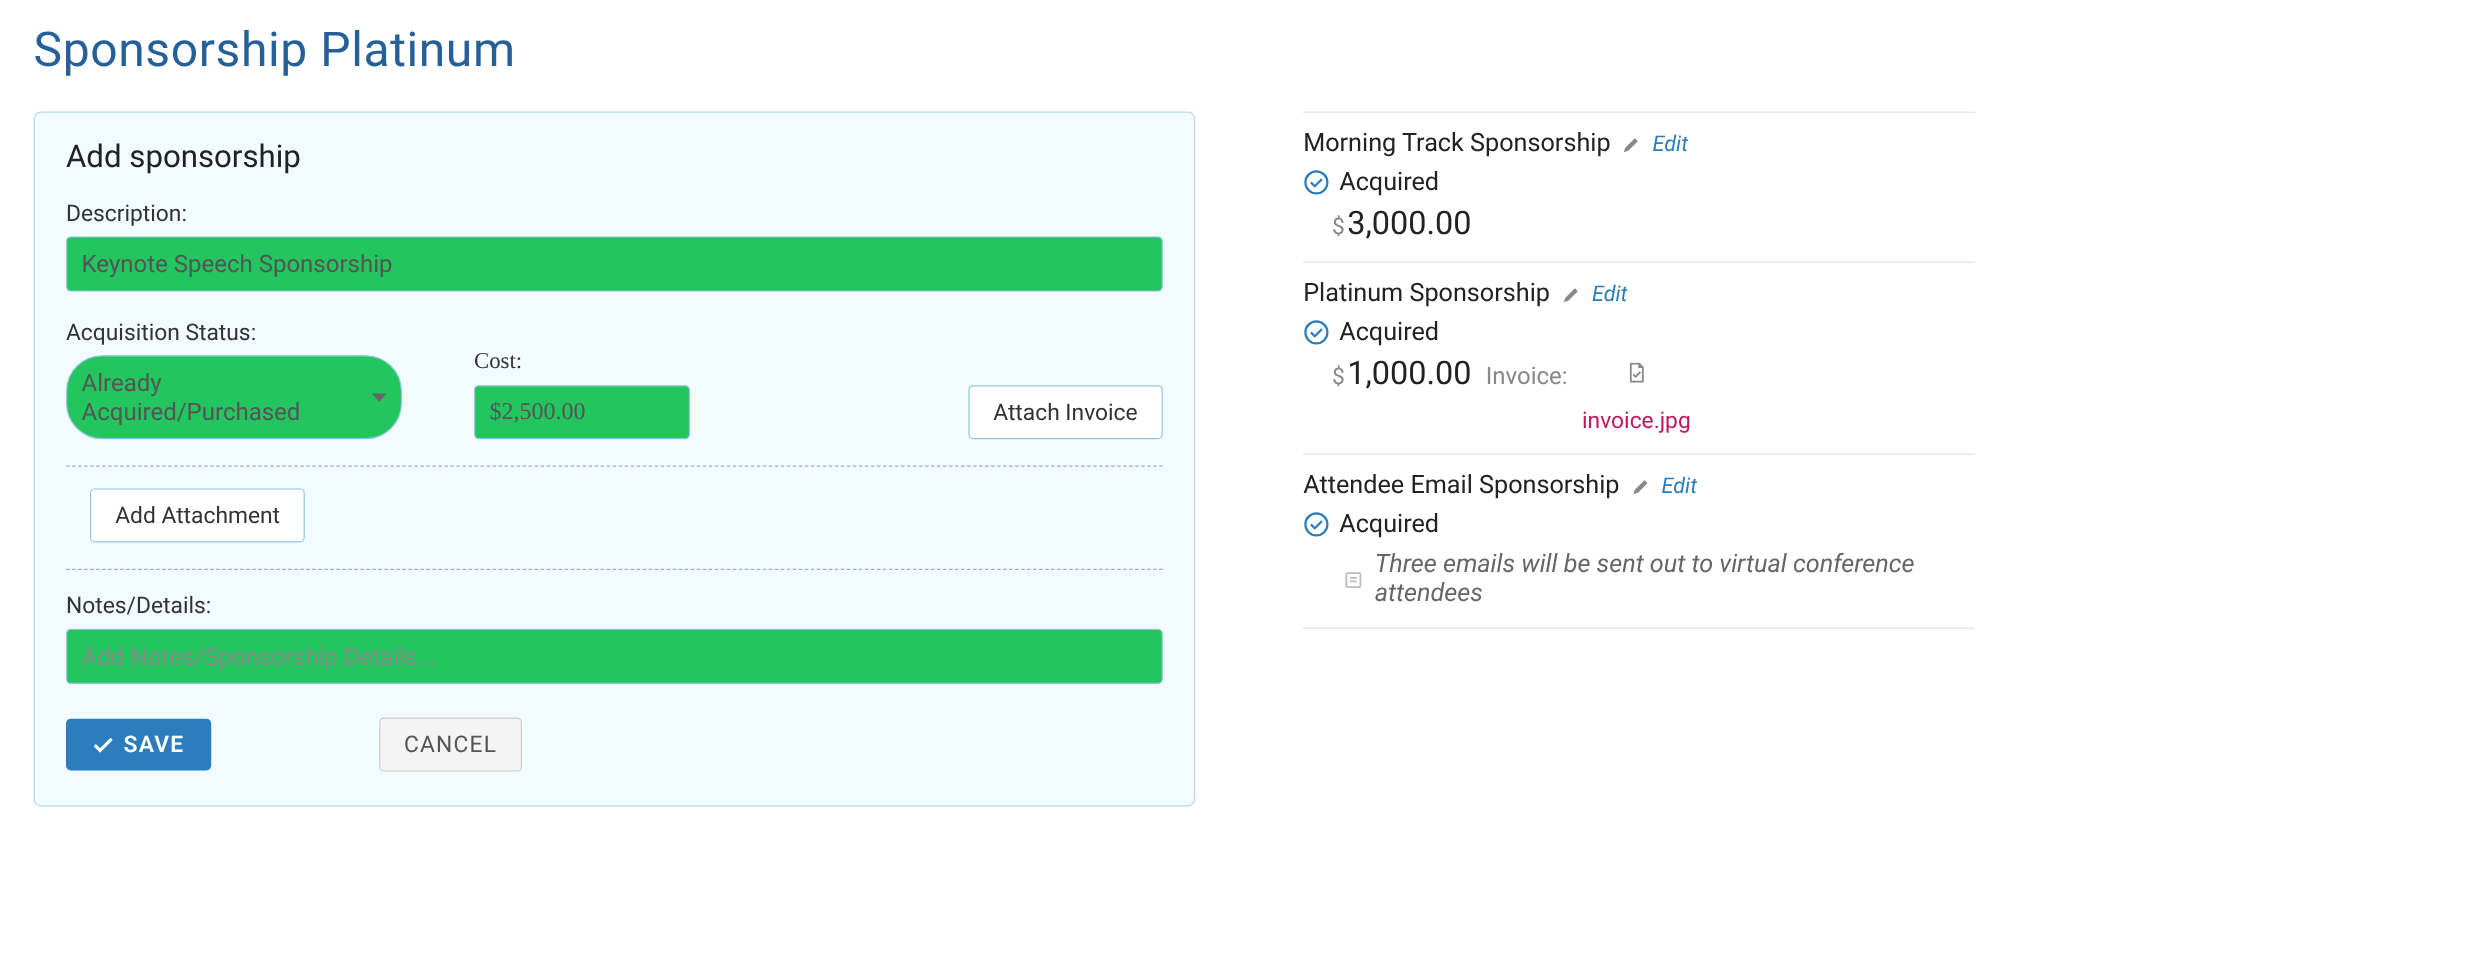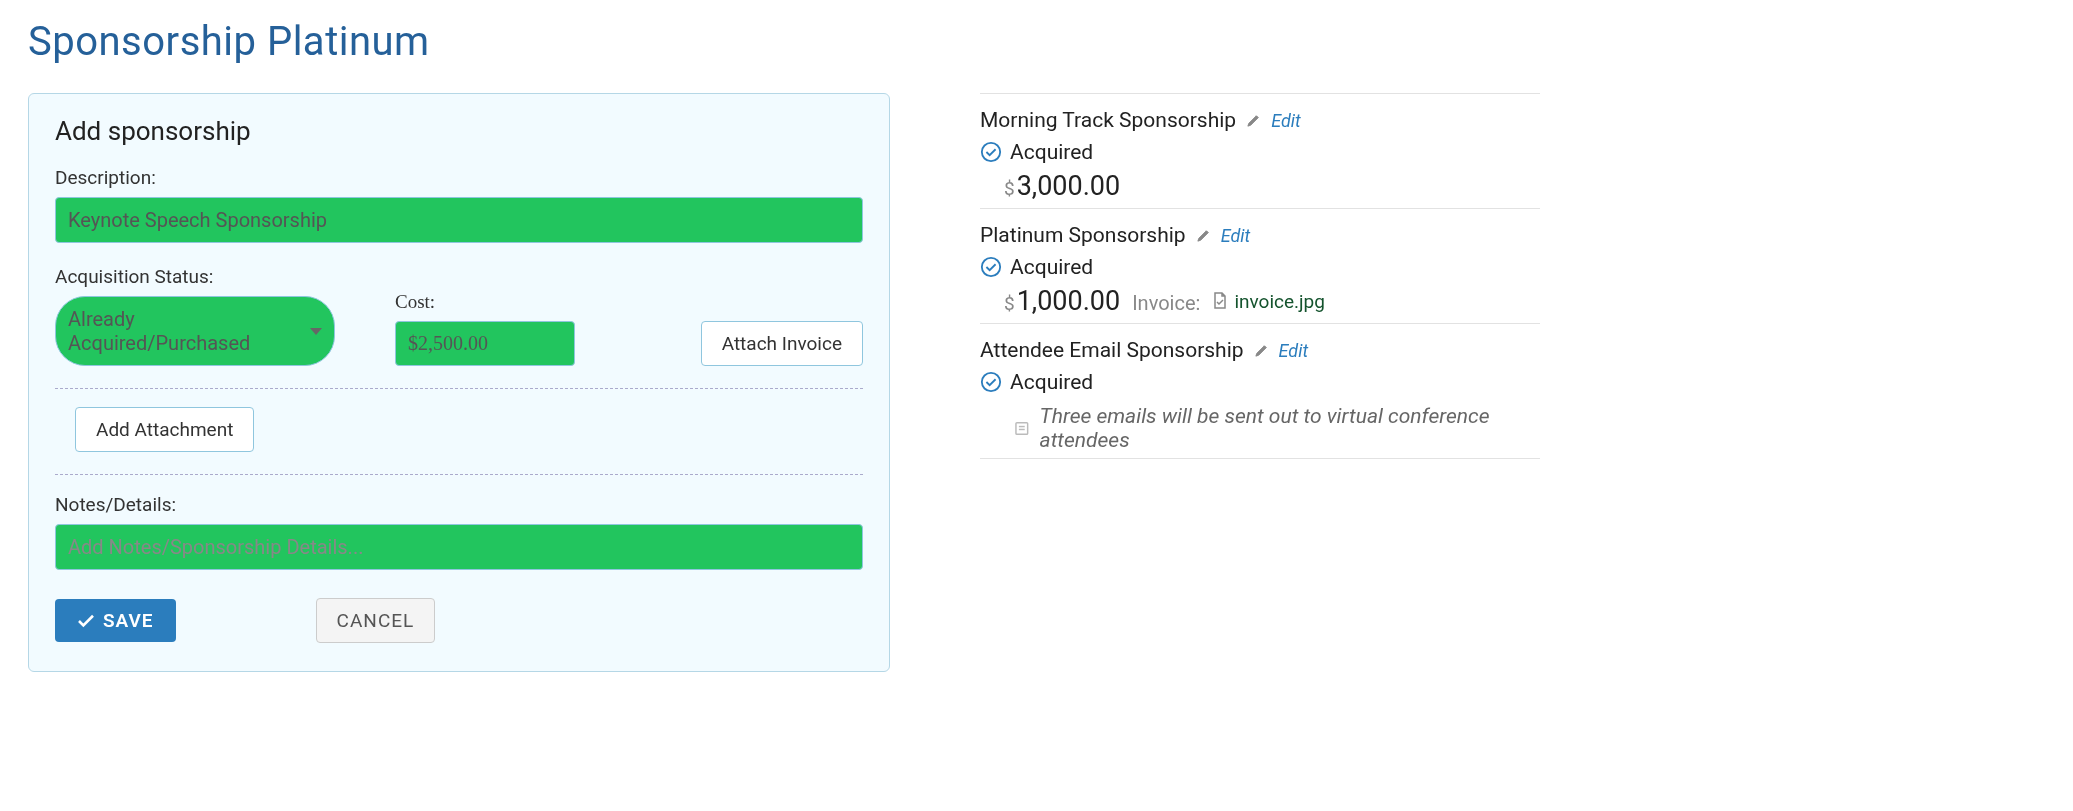--- a/index.html
+++ b/index.html
@@ -17,21 +17,21 @@
     margin-bottom: 28px;
     letter-spacing: 0.5px;
   }
   .layout {
     display: flex;
     gap: 90px;
     align-items: flex-start;
   }
   
   .form-panel {
-    width: 862px;
+    width: 968px;
     border: 1px solid #b5d7e6;
     border-radius: 6px;
     background: #f2fbff;
     padding: 22px 26px 28px 26px;
   }
   .form-panel h2 {
     font-size: 26px;
     font-weight: 400;
     color: #222;
     margin-bottom: 20px;
@@ -131,21 +131,21 @@
   .notes-wrap { margin-top: 4px; }
 
   
   .right-list {
     flex: 1;
     max-width: 560px;
     border-top: 1px solid #e2e2e2;
   }
   .sp-item {
     border-bottom: 1px solid #e2e2e2;
-    padding: 14px 0 6px 0;
+    padding: 14px 0 16px 0;
   }
   .sp-title-row {
     display: flex;
     align-items: center;
     gap: 10px;
     font-size: 21px;
     color: #222;
   }
   .pencil-icon {
     width: 15px; height: 15px;
@@ -172,26 +172,27 @@
     padding-left: 24px;
     margin-top: 6px;
     display: flex;
     align-items: baseline;
     gap: 12px;
   }
   .dollar { color: #888; font-size: 19px; margin-right: 2px; }
   .amount { font-size: 27px; color: #222; }
   .invoice-label { color: #888; font-size: 20px; }
   .invoice-link {
-    color: #14532d;
+    color: #be185d;
     font-size: 19px;
     cursor: pointer;
     display: inline-flex;
     align-items: center;
-    gap: 6px;
+    gap: 19px;
+    flex-direction: column;
   }
   .file-icon {
     width: 16px; height: 18px;
     stroke: #888; fill: none; stroke-width: 1.5;
   }
   .note-row {
     padding-left: 34px;
     margin-top: 10px;
     display: flex;
     align-items: center;

